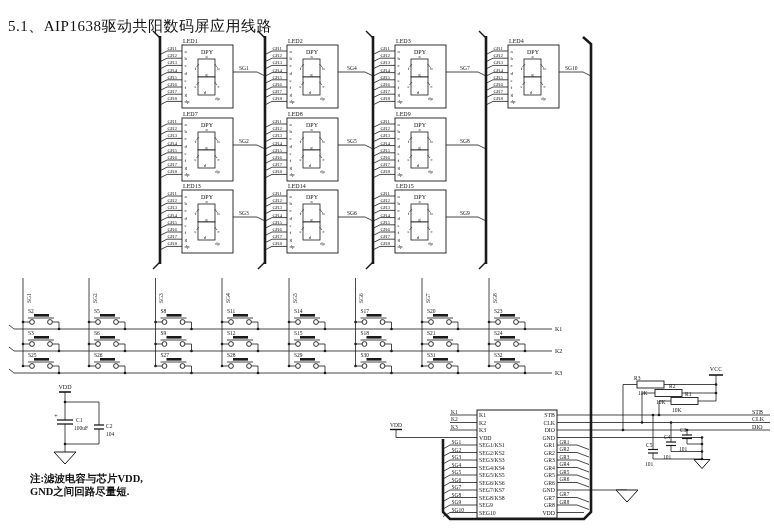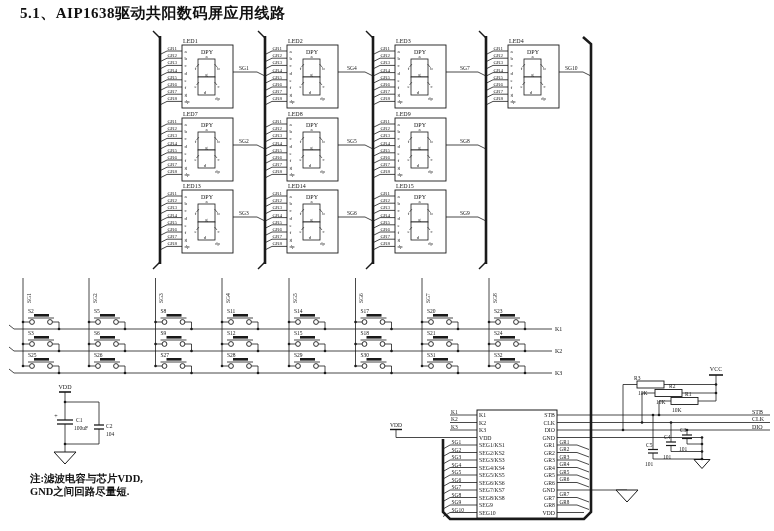--- a/index.html
+++ b/index.html
@@ -1,19 +1,19 @@
 <!DOCTYPE html>
 <html><head>
 <meta charset="utf-8">
 <style>
   html,body{margin:0;padding:0;background:#fff;}
   .stage{position:relative;width:774px;height:531px;background:#fff;overflow:hidden;
          font-family:"Liberation Serif","DejaVu Serif",serif;}
-  .title{position:absolute;left:8px;top:4px;font-size:15px;font-weight:700;color:#111;
-         letter-spacing:.5px;white-space:nowrap;margin-left:12px;}
+  .title{position:absolute;left:8px;top:17px;font-size:15px;font-weight:400;color:#111;
+         letter-spacing:.5px;white-space:nowrap;}
   .note{position:absolute;left:30px;top:472px;font-size:10.5px;font-weight:700;color:#111;
         line-height:13px;white-space:nowrap;}
   svg text{user-select:none;}
 </style>
 </head>
 <body>
 
 <div class="stage">
   <div class="title">5.1、AIP1638驱动共阳数码屏应用线路</div>
   <div class="note">

